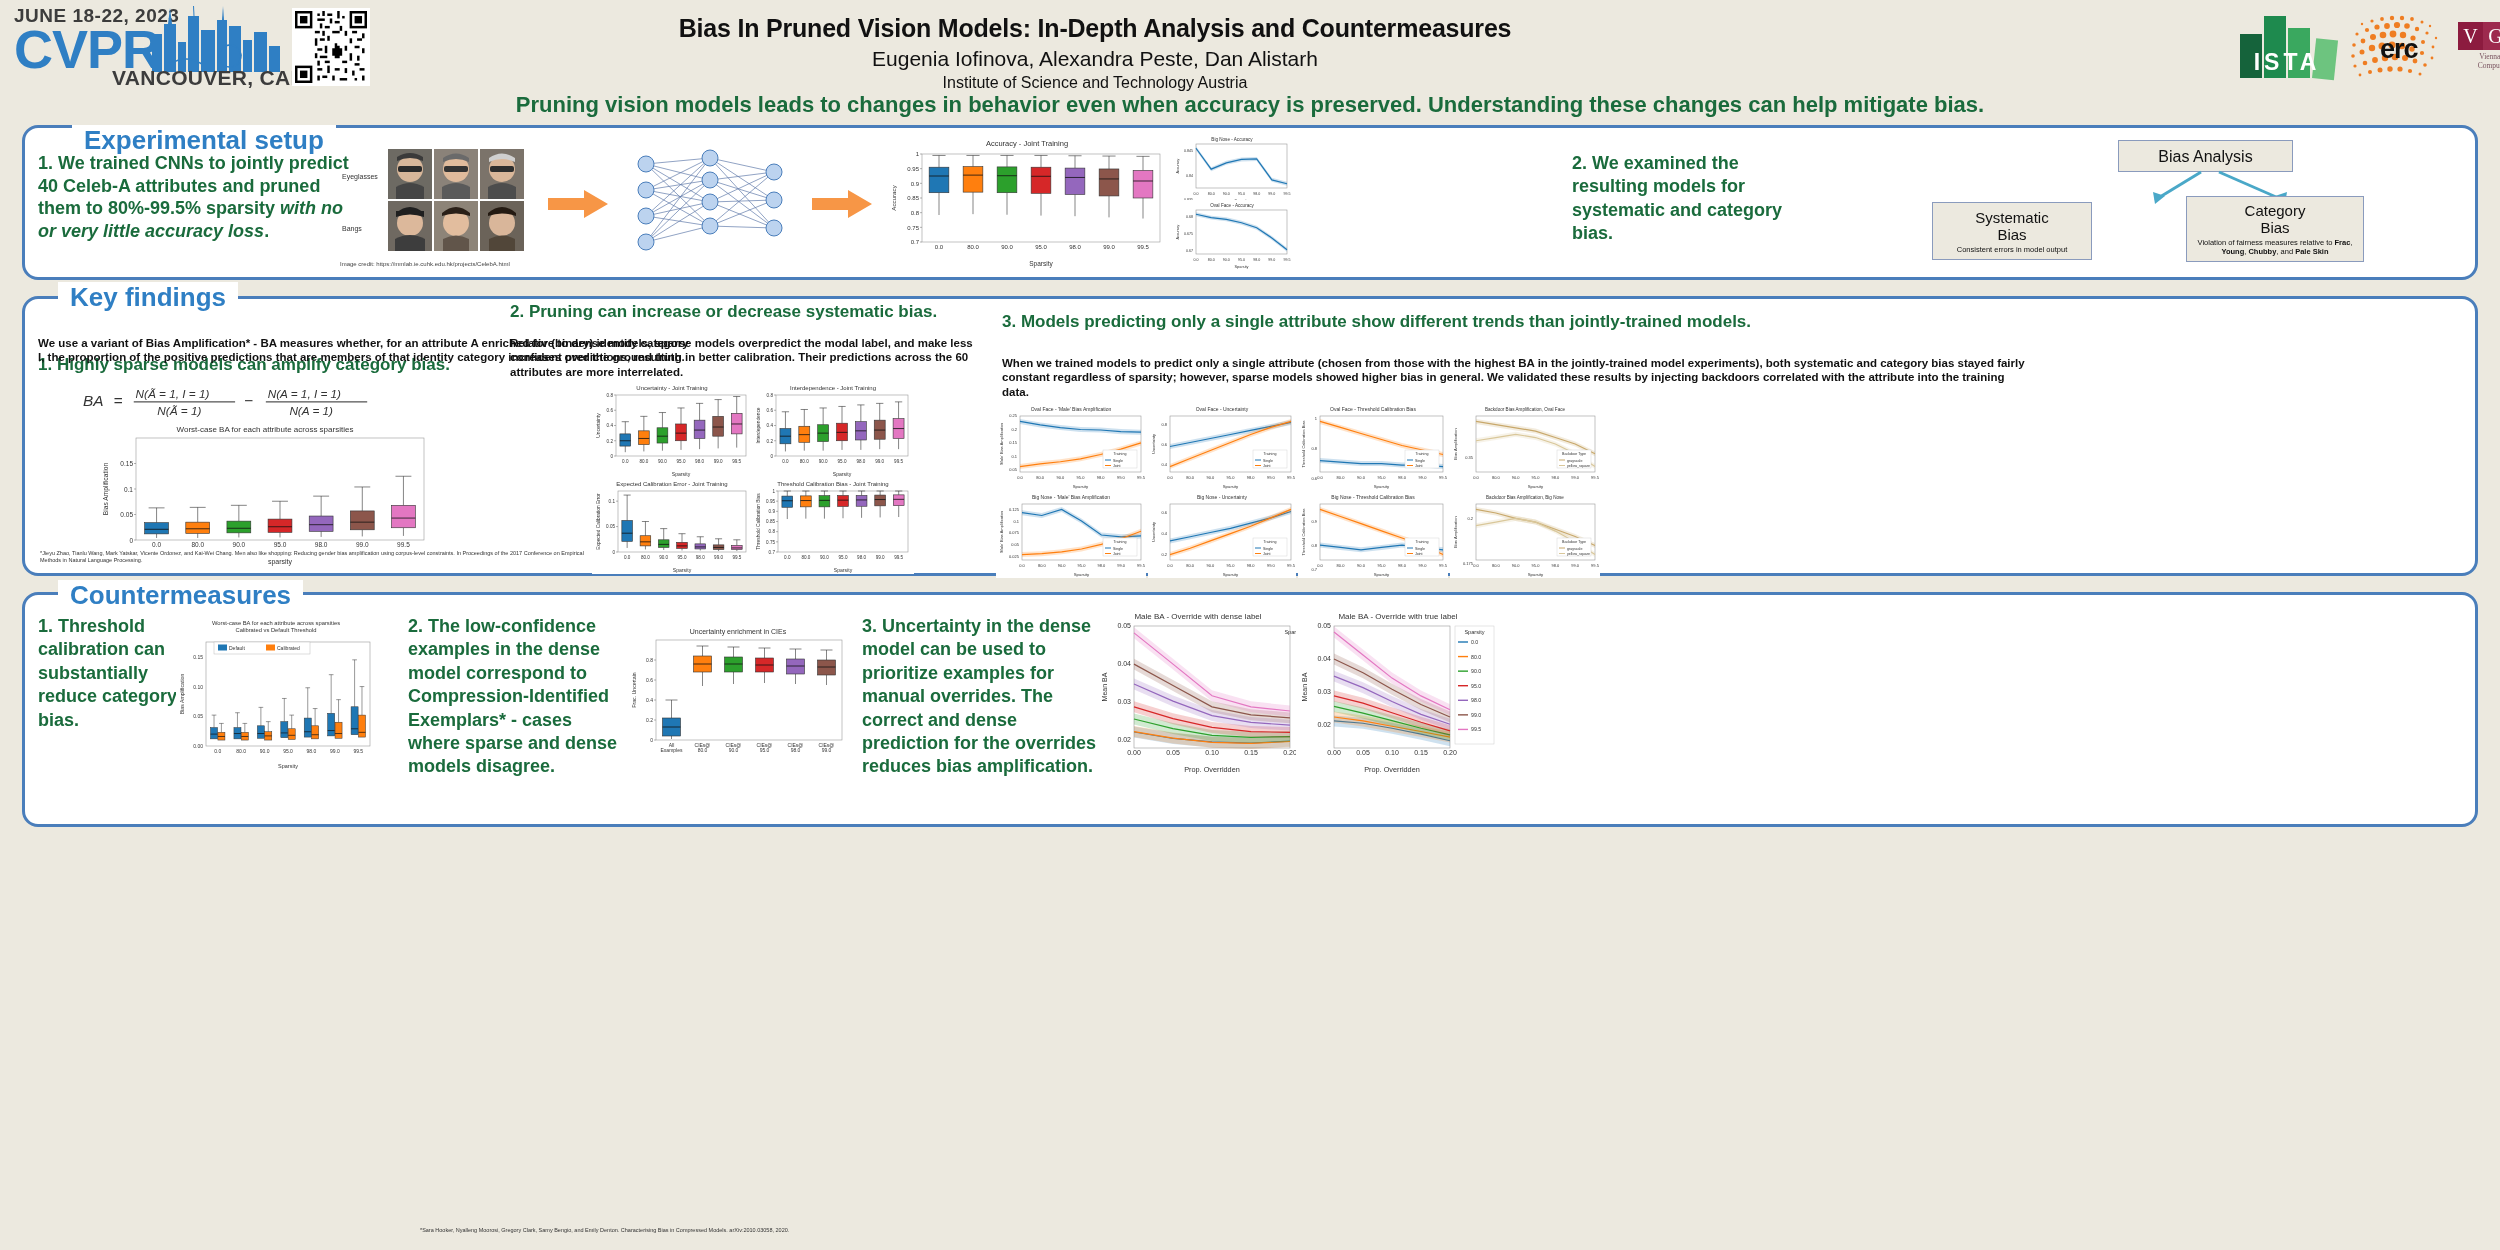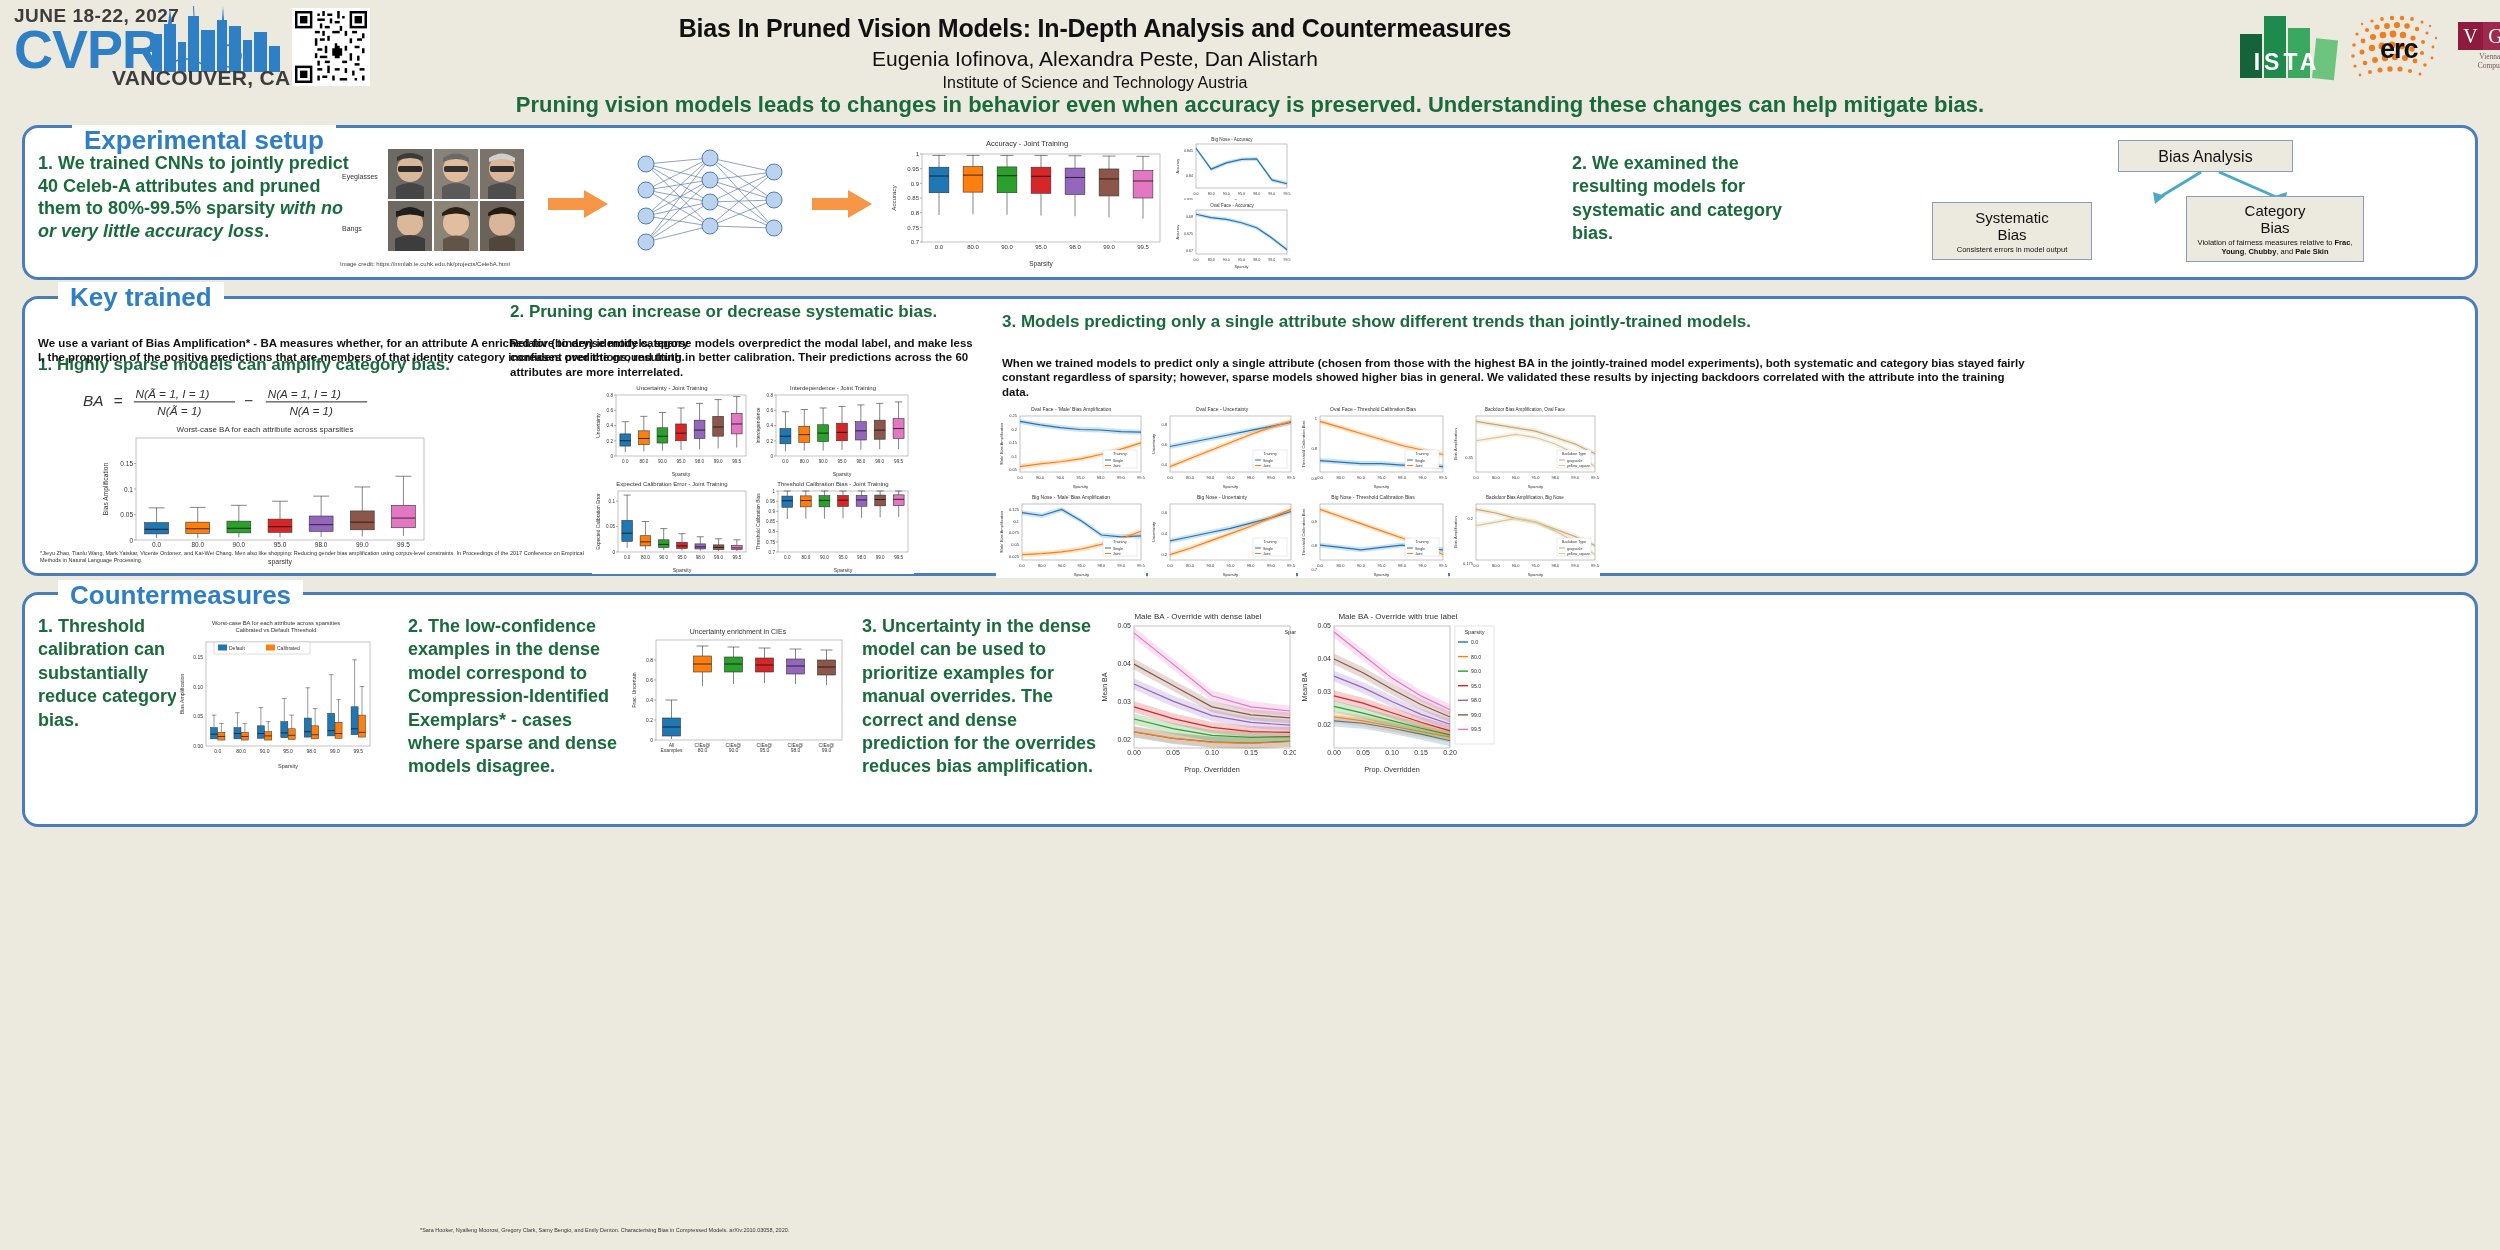--- a/index.html
+++ b/index.html
@@ -89,21 +89,21 @@
   svg { display: block; }
   text { font-family: "Liberation Sans", sans-serif; fill: #333; }
 </style>
 </head>
 <body>
 
 <div class="poster">
 
   <div class="header">
     <div class="cvpr-logo">
-      <div class="cvpr-date">JUNE 18-22, 2027</div>
+      <div class="cvpr-date">JUNE 18-22, 2023</div>
       <div class="cvpr-big">CVPR</div>
     </div>
     <svg class="skyline" viewBox="0 0 132 68">
       <g fill="#2f7fc4">
         <rect x="2" y="30" width="10" height="38"></rect>
           <rect x="14" y="20" width="12" height="48"></rect>
         <rect x="28" y="38" width="8" height="30"></rect>
           <rect x="38" y="12" width="11" height="56"></rect>
         <rect x="51" y="26" width="14" height="42"></rect>
           <rect x="67" y="16" width="10" height="52"></rect>
@@ -479,21 +479,21 @@
   </div>
   <div class="diag-box" style="left:2186px;top:196px;width:178px;height:66px;">
     <div class="diag-h2" style="margin-top:5px">Category</div>
     <div class="diag-h2">Bias</div>
     <div class="diag-s" style="margin-top:2px">
       <span>Violation of fairness measures relative to </span><b>Frac</b>, <b>Young</b>, <b>Chubby</b><span>, and </span><b>Pale Skin</b>
     </div>
   </div>
 
   <div class="panel" id="panel-key"></div>
-  <div class="panel-title" id="title-key">Key trained</div>
+  <div class="panel-title" id="title-key">Key findings</div>
 
   <div class="kf-h" style="left:38px;top:312px;width:740px;margin-top:43px;">1. Highly sparse models can amplify category bias.</div>
   <div class="kf-p" style="left:38px;top:336px;width:660px;">We use a variant of Bias Amplification* - BA measures whether, for an attribute A enriched for (binary) identity category I,  the proportion of the positive predictions that are members of that identity category increases over the ground truth.</div>
 
   <svg class="formula" viewBox="0 0 380 42">
     <g font-family="Liberation Serif, serif" fill="#111">
       <text x="0" y="26" font-size="17" font-style="italic">BA</text>
       <text x="34" y="26" font-size="17">=</text>
       <text x="58" y="18" font-size="13" font-style="italic">N(Ã = 1, I = 1)</text>
       <line x1="56" y1="22" x2="168" y2="22" stroke="#111" stroke-width="1"></line>

